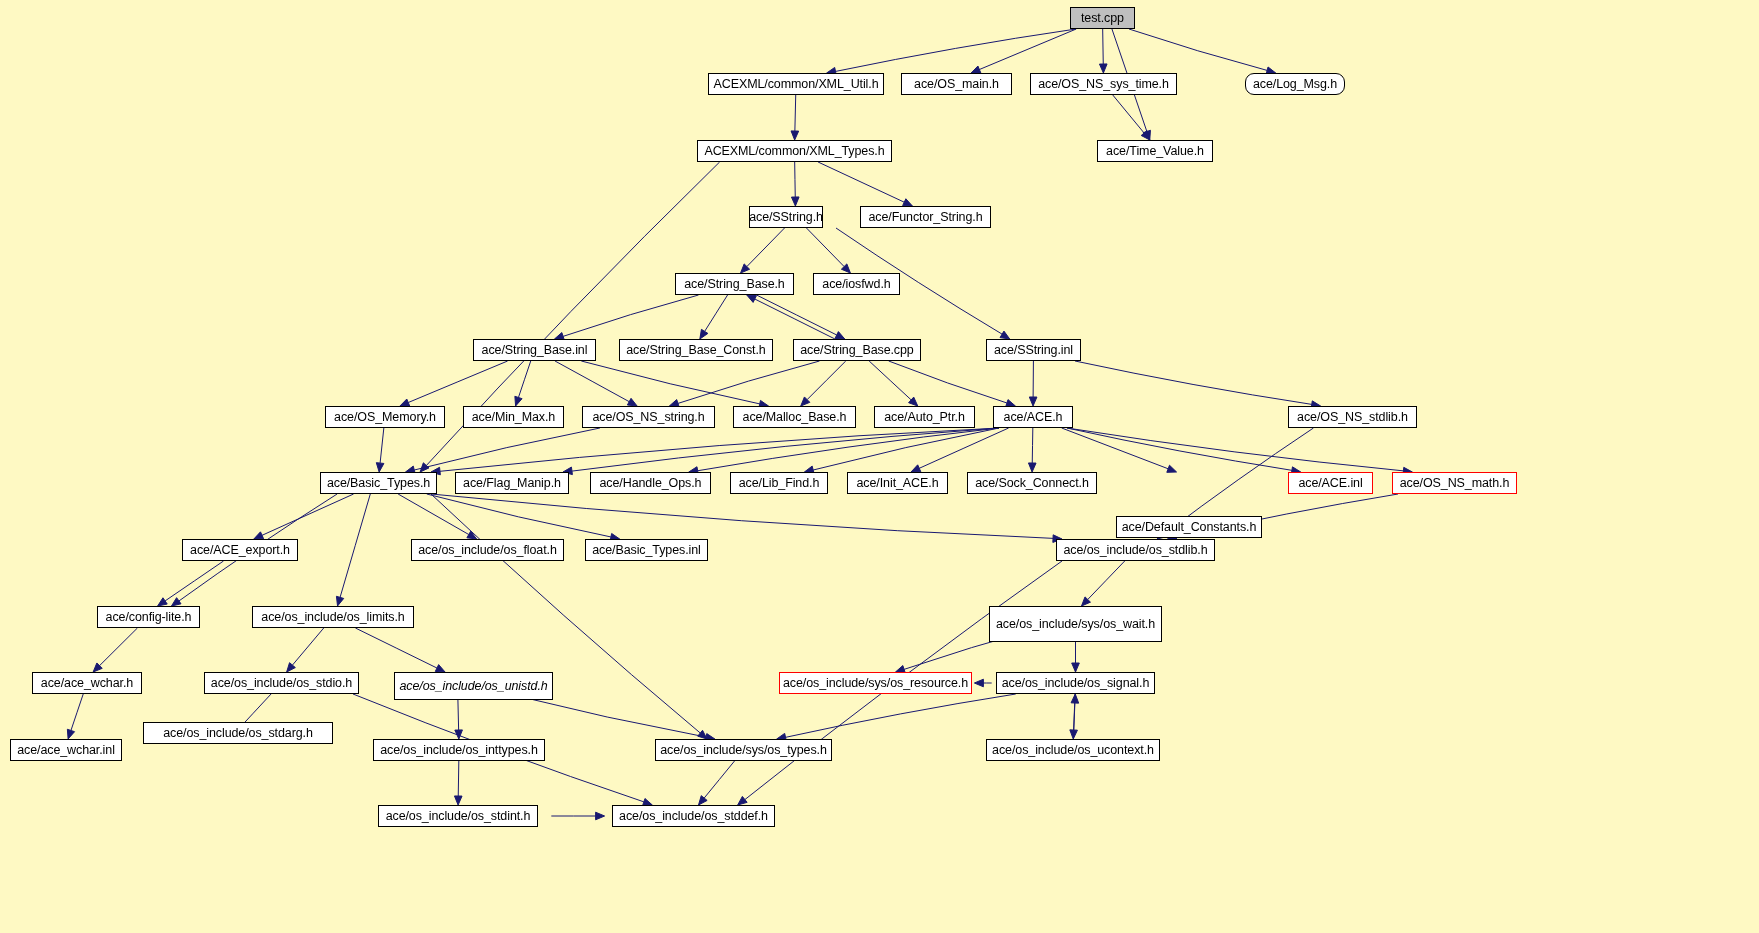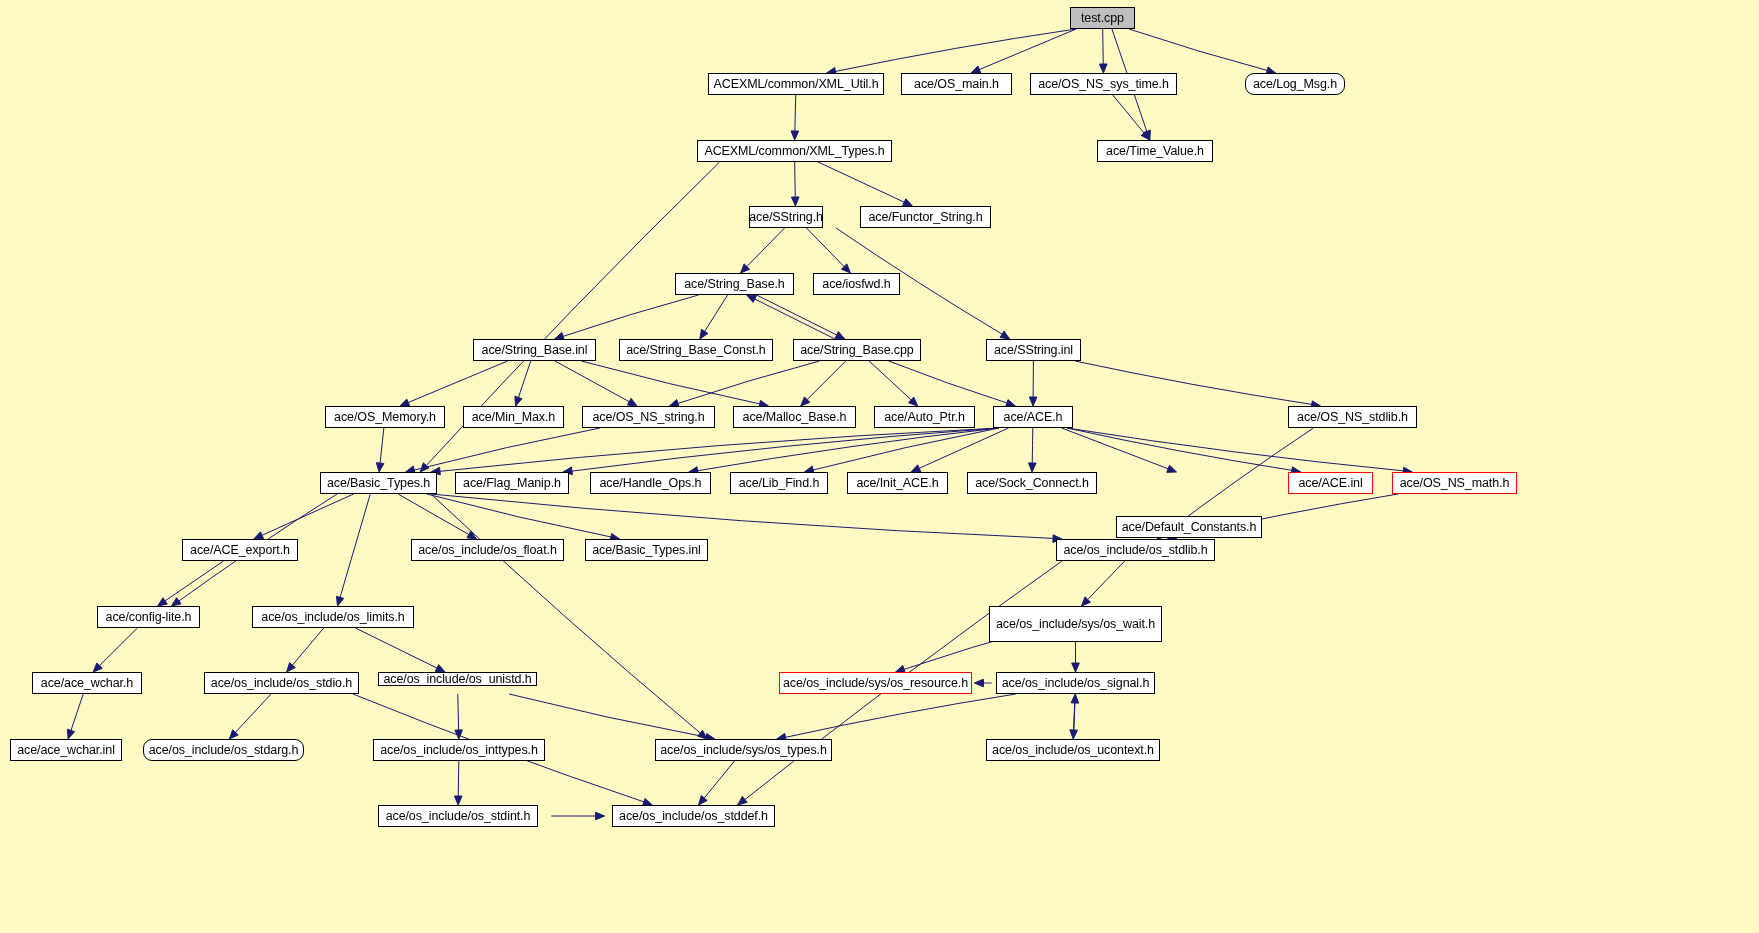--- a/index.html
+++ b/index.html
@@ -314,33 +314,33 @@
       </div>
       <div class="node" style="left: 989px; top: 606px; width: 173px; height: 36px;">
         <span class="node-label">ace/os_include/sys/os_wait.h</span>
       </div>
       <div class="node" style="left: 32px; top: 672px; width: 110px; height: 22px;">
         <span class="node-label">ace/ace_wchar.h</span>
       </div>
       <div class="node" style="left: 204px; top: 672px; width: 155px; height: 22px;">
         <span class="node-label">ace/os_include/os_stdio.h</span>
       </div>
-      <div class="node" style="left: 378px; top: 672px; width: 159px; height: 14px;">
+      <div class="node" style="left: 394px; top: 672px; width: 159px; height: 28px; font-style: italic;">
         <span class="node-label">ace/os_include/os_unistd.h</span>
       </div>
       <div class="node redborder" style="left: 779px; top: 672px; width: 193px; height: 22px;">
         <span class="node-label">ace/os_include/sys/os_resource.h</span>
       </div>
       <div class="node" style="left: 996px; top: 672px; width: 159px; height: 22px;">
         <span class="node-label">ace/os_include/os_signal.h</span>
       </div>
       <div class="node" style="left: 10px; top: 739px; width: 112px; height: 22px;">
         <span class="node-label">ace/ace_wchar.inl</span>
       </div>
-      <div class="node" style="left: 143px; top: 739px; width: 161px; height: 22px; border-radius: 9px;">
+      <div class="node" style="left: 143px; top: 722px; width: 190px; height: 22px;">
         <span class="node-label">ace/os_include/os_stdarg.h</span>
       </div>
       <div class="node" style="left: 373px; top: 739px; width: 172px; height: 22px;">
         <span class="node-label">ace/os_include/os_inttypes.h</span>
       </div>
       <div class="node" style="left: 655px; top: 739px; width: 177px; height: 22px;">
         <span class="node-label">ace/os_include/sys/os_types.h</span>
       </div>
       <div class="node" style="left: 986px; top: 739px; width: 174px; height: 22px;">
         <span class="node-label">ace/os_include/os_ucontext.h</span>

